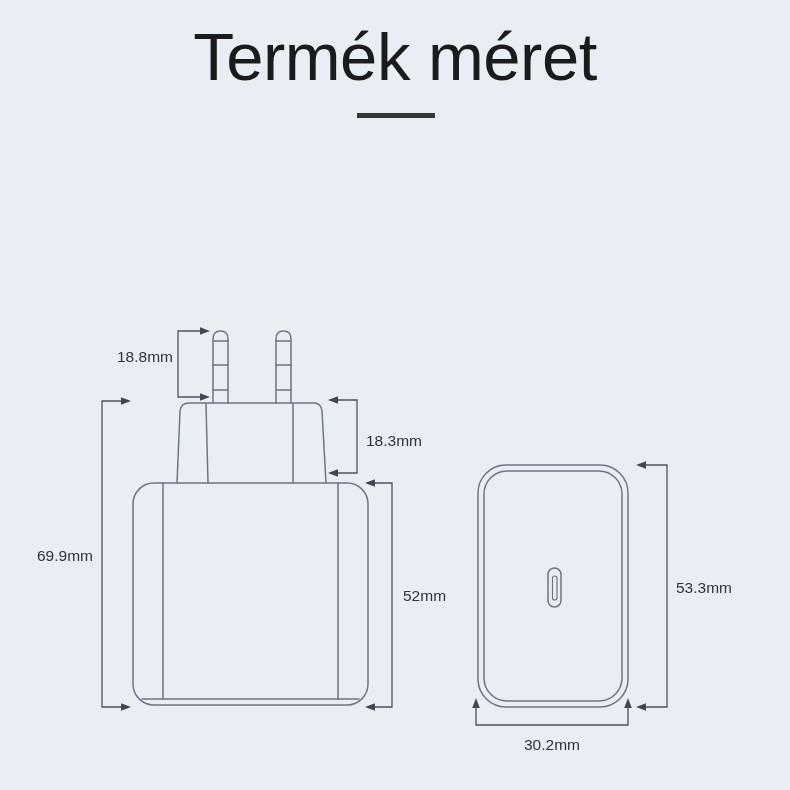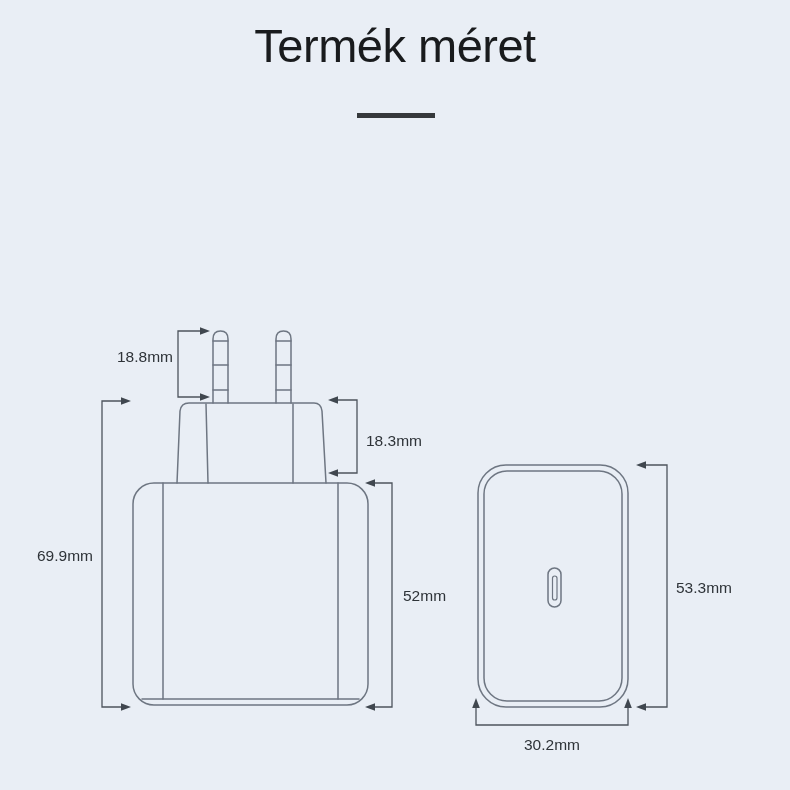--- a/index.html
+++ b/index.html
@@ -21,21 +21,21 @@
   .page{
     position:relative;
     width:790px;height:790px;
     background:var(--bg);
   }
   .page-title{
     position:absolute;
     left:0;right:0;top:18px;
     margin:0;
     text-align:center;
-    font-size:47px;
+    font-size:67px;
     font-weight:400;
     letter-spacing:-0.5px;
     color:var(--title);
   }
   .title-divider{
     position:absolute;
     left:357px;top:113px;
     width:78px;height:5px;
     background:var(--divider);
   }

